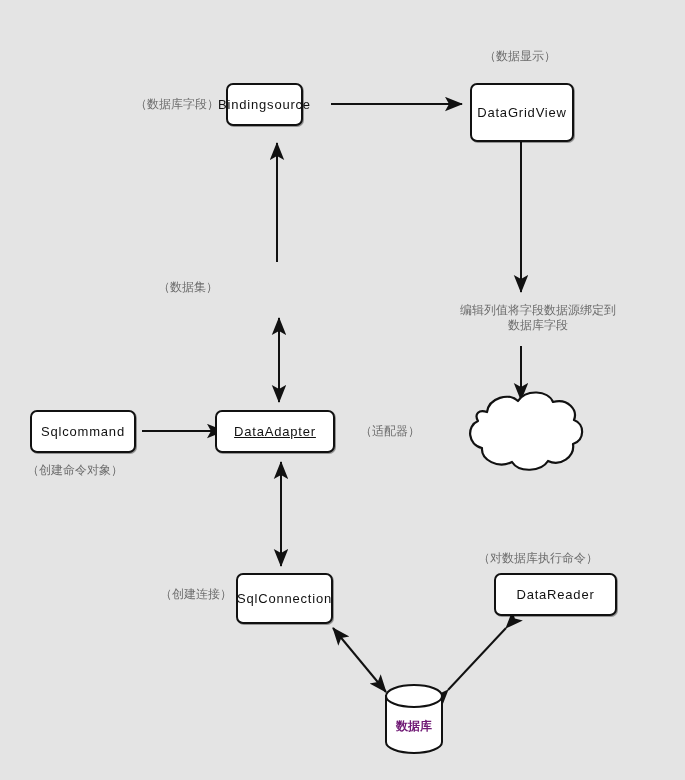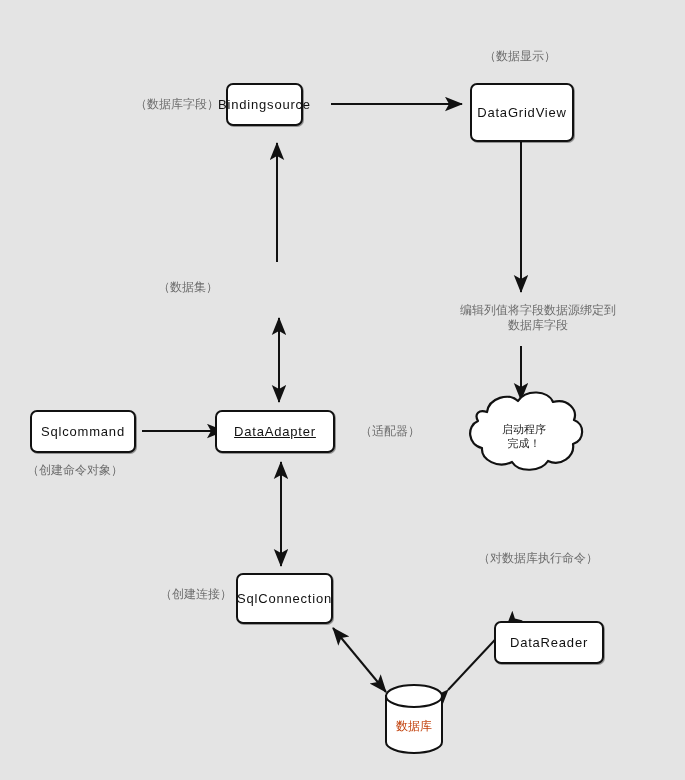--- a/index.html
+++ b/index.html
@@ -60,24 +60,25 @@
     color: #222222;
     font-family: "DejaVu Sans", sans-serif;
     line-height: 14px;
     width: 100px;
     pointer-events: none;
   }
   .db-label {
     position: absolute;
     text-align: center;
     font-size: 12px;
-    color: #c2410c;
+    color: #701a75;
     font-family: "DejaVu Sans", sans-serif;
     width: 80px;
     pointer-events: none;
+    font-weight: bold;
   }
 </style>
 </head>
 <body>
 
 <div id="canvas">
 
   <svg class="edges" viewBox="0 0 685 780">
     <defs>
       <marker id="ah" markerWidth="10" markerHeight="10" refX="8.5" refY="3.6" orient="auto" markerUnits="strokeWidth">
@@ -129,41 +130,37 @@
 
   <div class="node" style="left:470px; top:83px; width:104px; height:59px;">DataGridView</div>
 
 
   <div class="node" style="left:30px; top:410px; width:106px; height:43px;">Sqlcommand</div>
 
   <div class="node" style="left:215px; top:410px; width:120px; height:43px;text-decoration:underline;">DataAdapter</div>
 
   <div class="node" style="left:236px; top:573px; width:97px; height:51px;">SqlConnection</div>
 
-  <div class="node" style="left:494px; top:573px; width:110px; height:43px;margin-top:48px;">DataReader</div>
+  <div class="node" style="left:494px; top:573px; width:123px; height:43px;">DataReader</div>
 
   <div class="note" style="left:135px; top:97px;">（数据库字段）</div>
 
   <div class="note" style="left:484px; top:49px;">（数据显示）</div>
 
   <div class="note" style="left:158px; top:280px;">（数据集）</div>
 
   <div class="note" style="left:360px; top:424px;">（适配器）</div>
 
   <div class="note" style="left:27px; top:463px;">（创建命令对象）</div>
 
   <div class="note" style="left:160px; top:587px;">（创建连接）</div>
 
   <div class="note" style="left:478px; top:551px;">（对数据库执行命令）</div>
 
   <div class="note center" style="left:443px; top:303px; width:190px;">
     <div>编辑列值将字段数据源绑定到</div>
     <div>数据库字段</div>
   </div>
 
-  <div class="cloud-label" style="left:474px; top:423px;">
-    <div>启动程序</div>
-    <div>完成！</div>
-  </div>
 
   <div class="db-label" style="left:374px; top:718px;">数据库</div>
 
 </div>
 
 </body></html>

